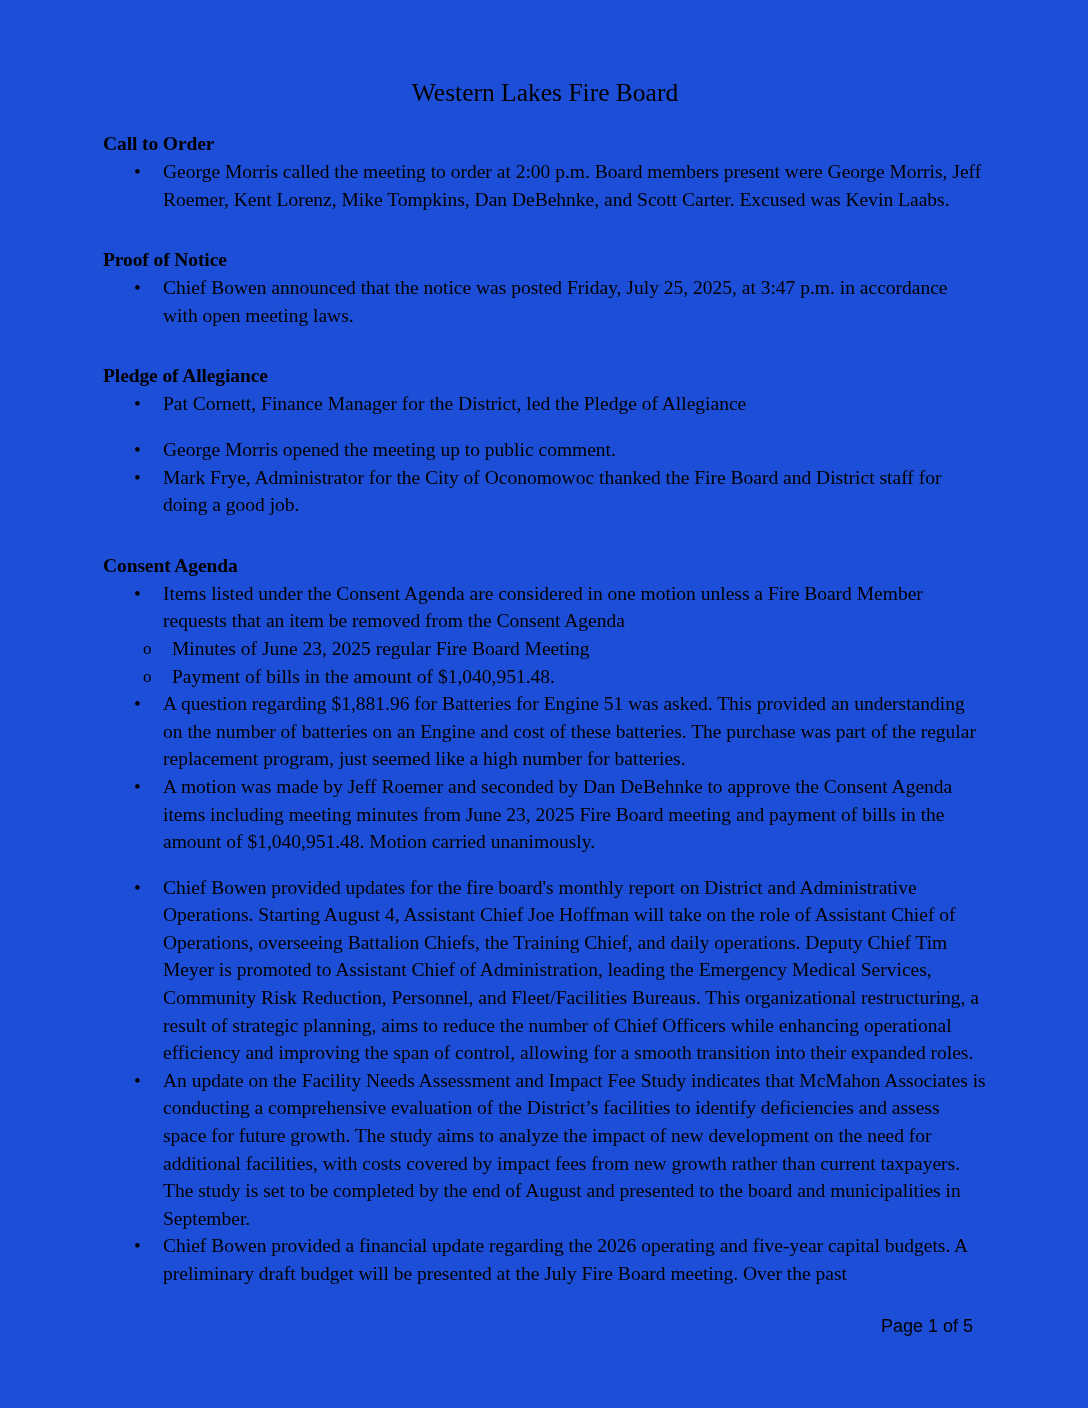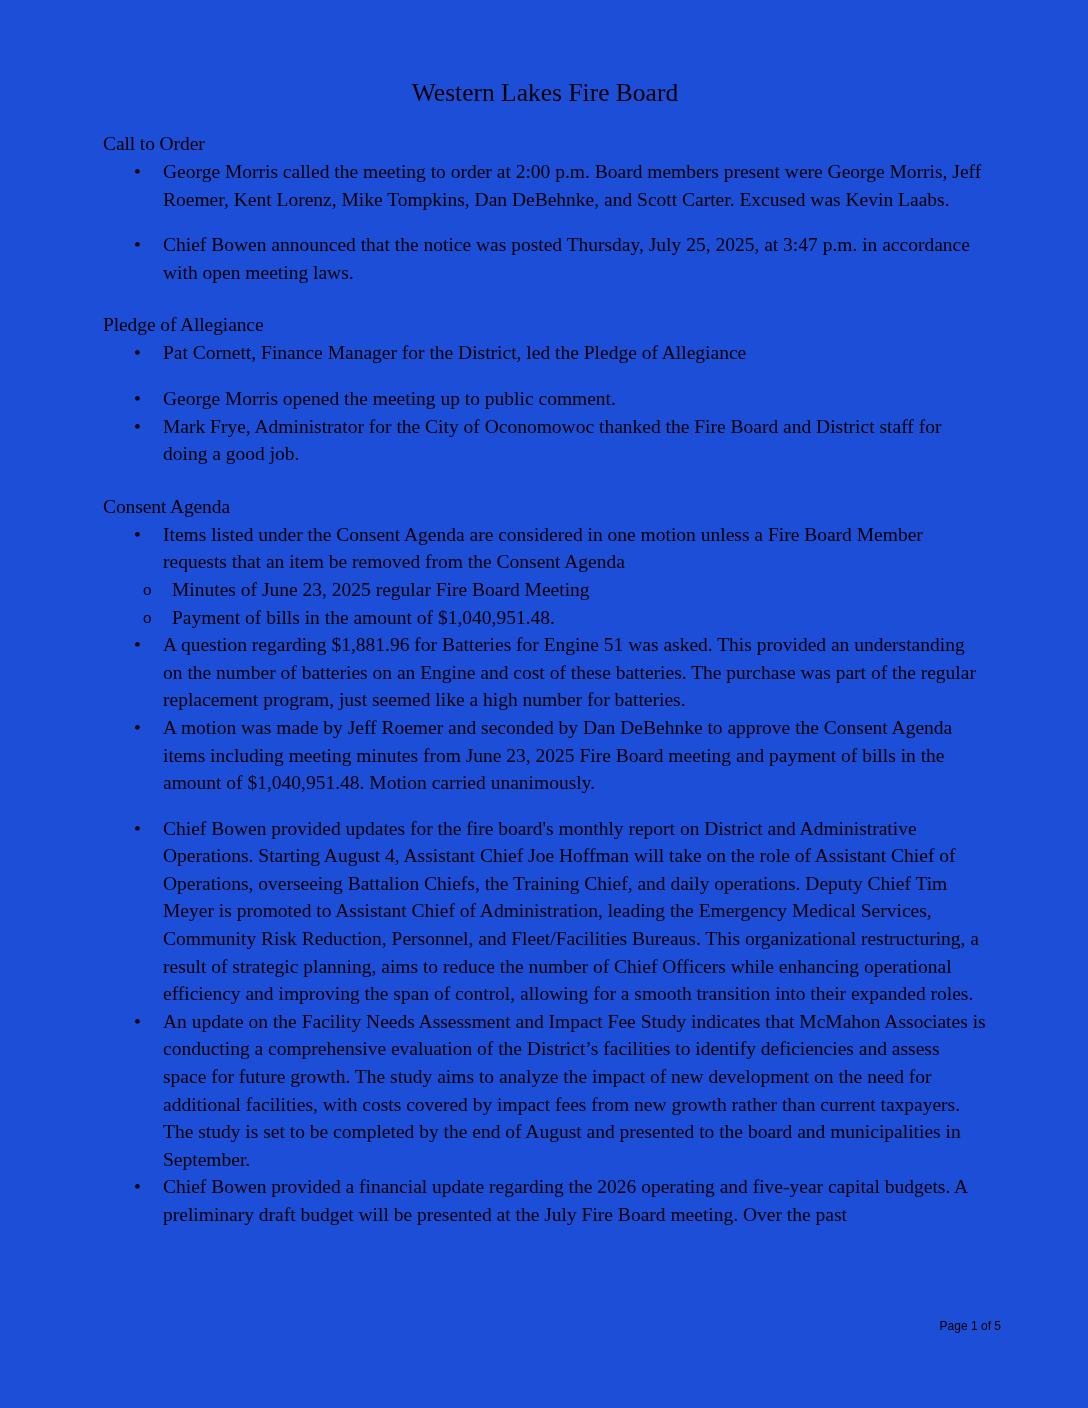--- a/index.html
+++ b/index.html
@@ -40,22 +40,22 @@
   }
   .title-block {
     margin-bottom: 23px;
   }
   .section {
     margin-top: 0;
   }
   .section-heading {
     font-size: 19.5px;
     line-height: 26px;
-    font-weight: normal;
-    margin: 8px 0 1px 0;
+    font-weight: bold;
+    margin: 16px 0 1px 0;
     letter-spacing: -0.1px;
   }
   .section-gap {
     height: 18px;
   }
   ul.bullets {
     list-style: none;
     margin: 0;
     padding: 0;
   }
@@ -94,26 +94,26 @@
     top: 0;
     font-size: 17px;
     line-height: 28.5px;
     font-family: "Liberation Serif", "DejaVu Serif", serif;
   }
   .bullet-text, .sub-text {
     display: block;
   }
   .footer {
     position: absolute;
-    left: 117px;
+    left: 89px;
     top: 1315px;
     width: 884px;
     text-align: right;
     font-family: "Liberation Sans", "DejaVu Sans", sans-serif;
-    font-size: 12px;
+    font-size: 18px;
     line-height: 22px;
   }
 </style>
 </head>
 <body>
 
 <div class="page">
 
   <div class="content">
 
@@ -128,24 +128,25 @@
       <ul class="bullets">
         <li class="bullet">
           <span class="marker">•</span>
           <span class="bullet-text">George Morris called the meeting to order at 2:00 p.m. Board members present were George Morris, Jeff Roemer, Kent Lorenz, Mike Tompkins, Dan DeBehnke, and Scott Carter. Excused was Kevin Laabs.</span>
         </li>
       </ul>
     </div>
     <div class="section-gap"></div>
 
     <div class="section">
-      <ul class="bullets">
-        <li class="bullet">
-          <span class="marker">•</span>
-          <span class="bullet-text">Chief Bowen announced that the notice was posted Thursday, July 25, 2025, at 3:47 p.m. in accordance with open meeting laws.</span>
+      <div class="section-heading">Proof of Notice</div>
+      <ul class="bullets">
+        <li class="bullet">
+          <span class="marker">•</span>
+          <span class="bullet-text">Chief Bowen announced that the notice was posted Friday, July 25, 2025, at 3:47 p.m. in accordance with open meeting laws.</span>
         </li>
       </ul>
     </div>
     <div class="section-gap"></div>
 
     <div class="section">
       <div class="section-heading">Pledge of Allegiance</div>
       <ul class="bullets">
         <li class="bullet">
           <span class="marker">•</span>

